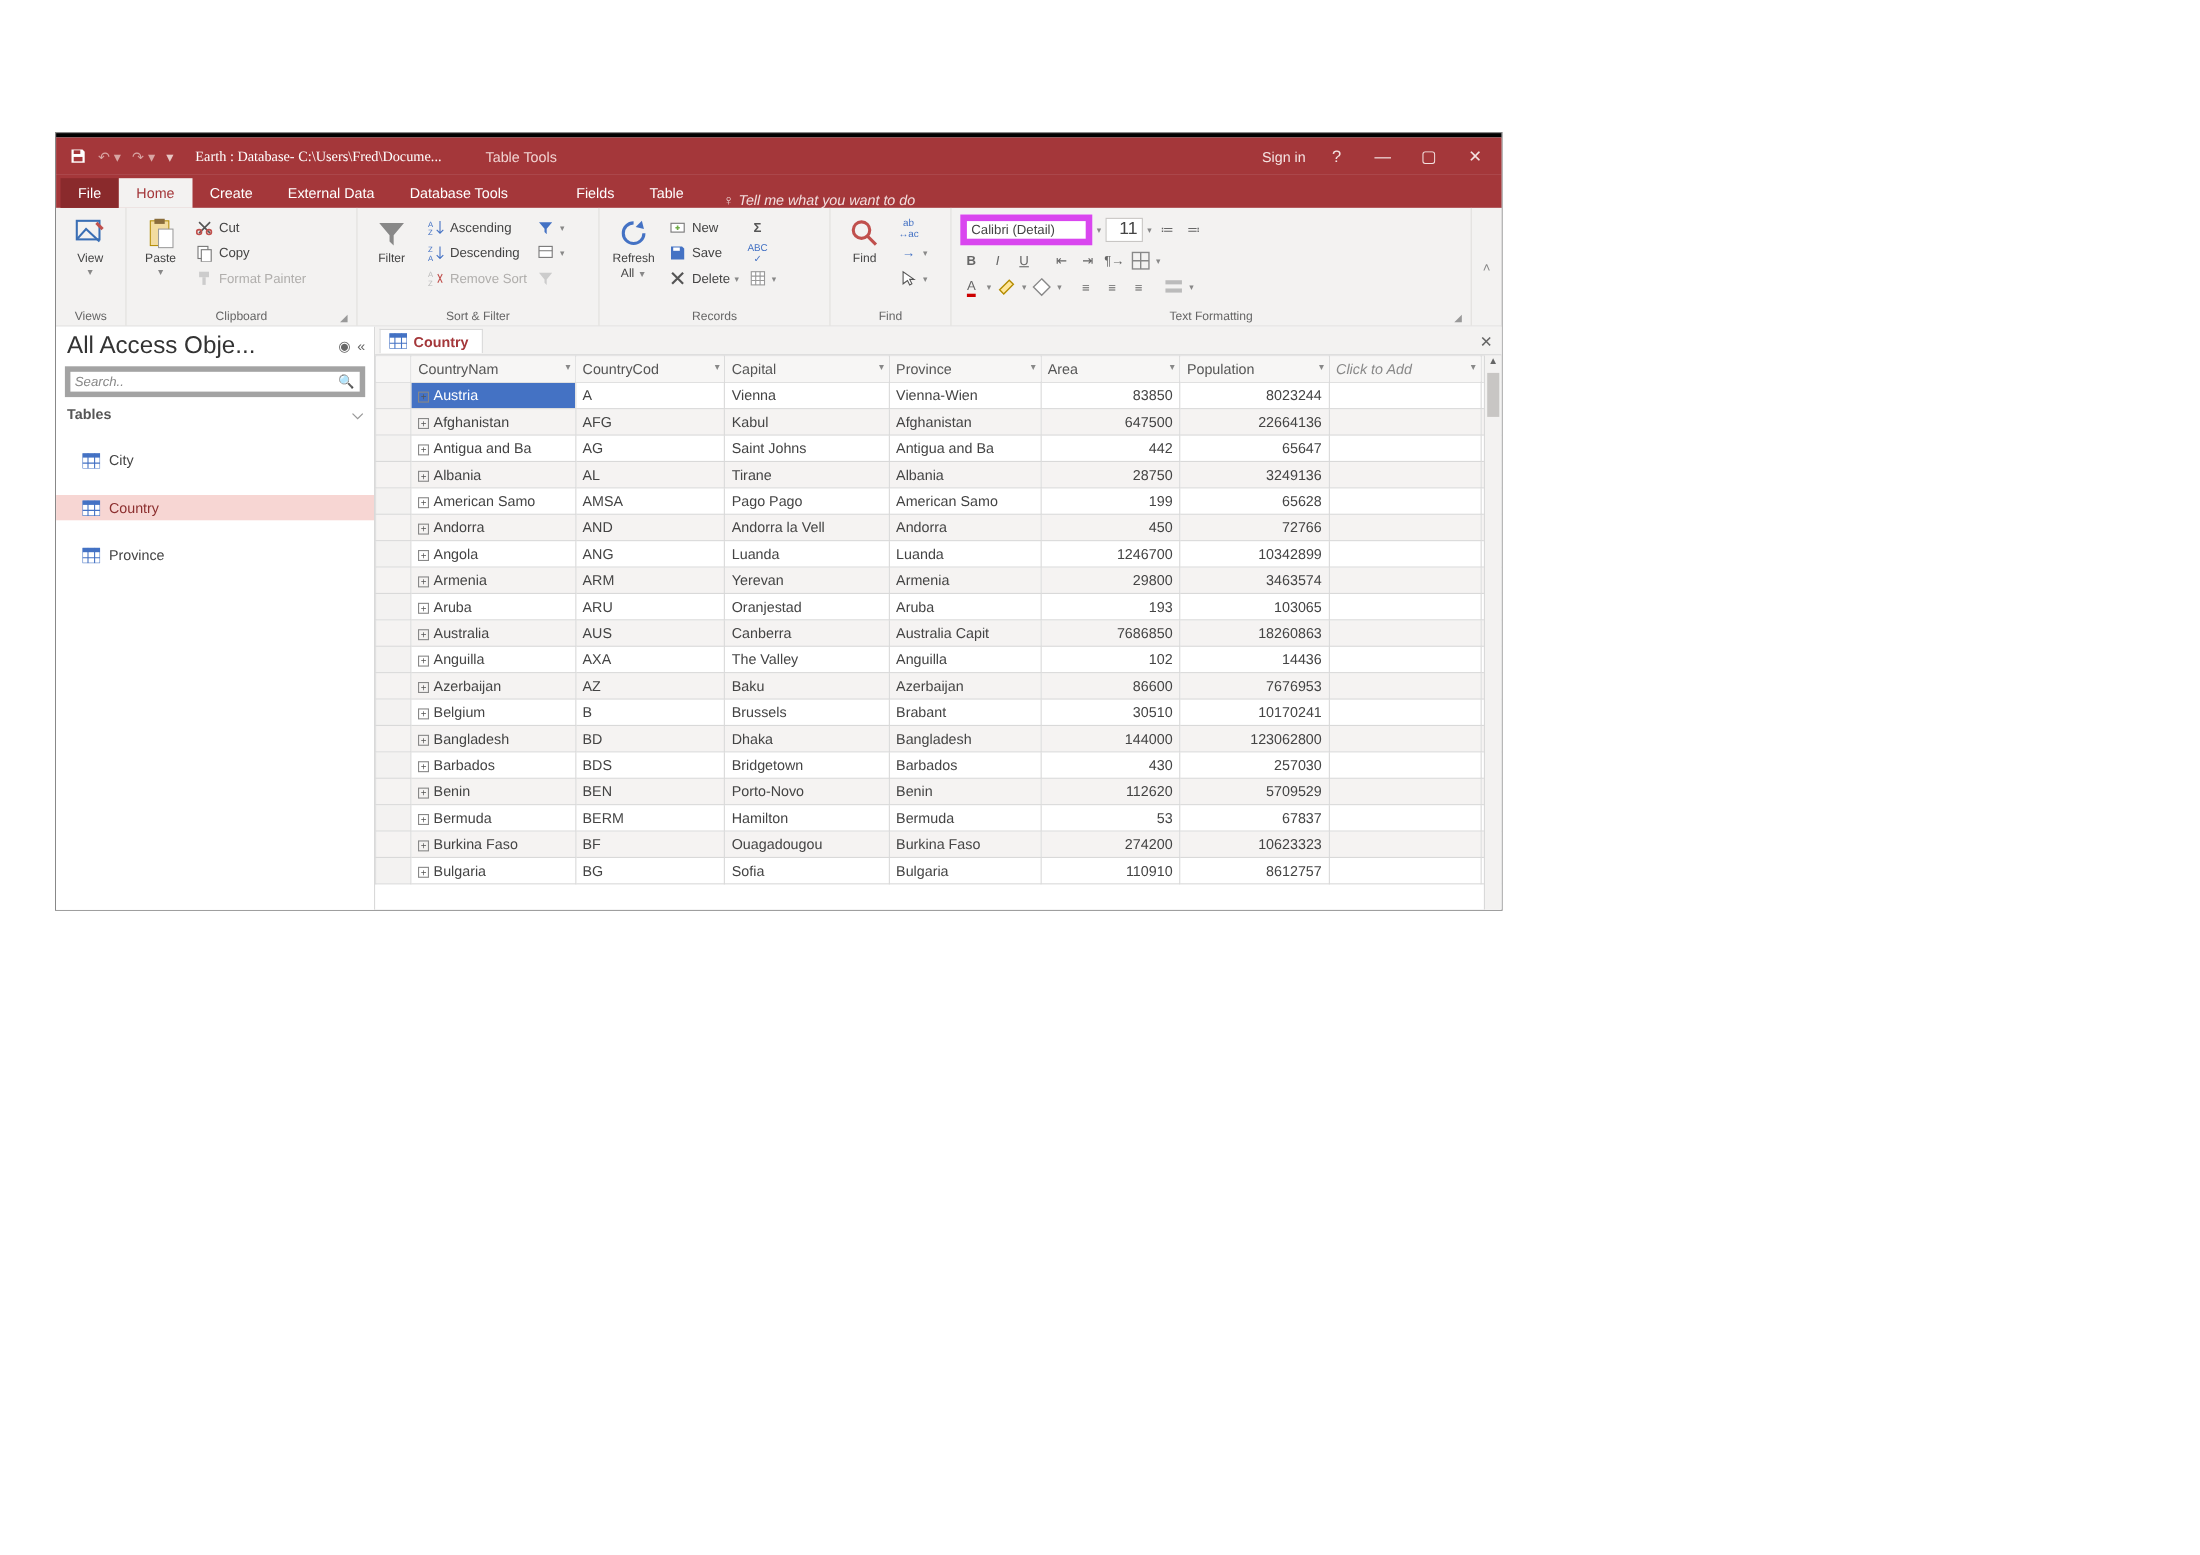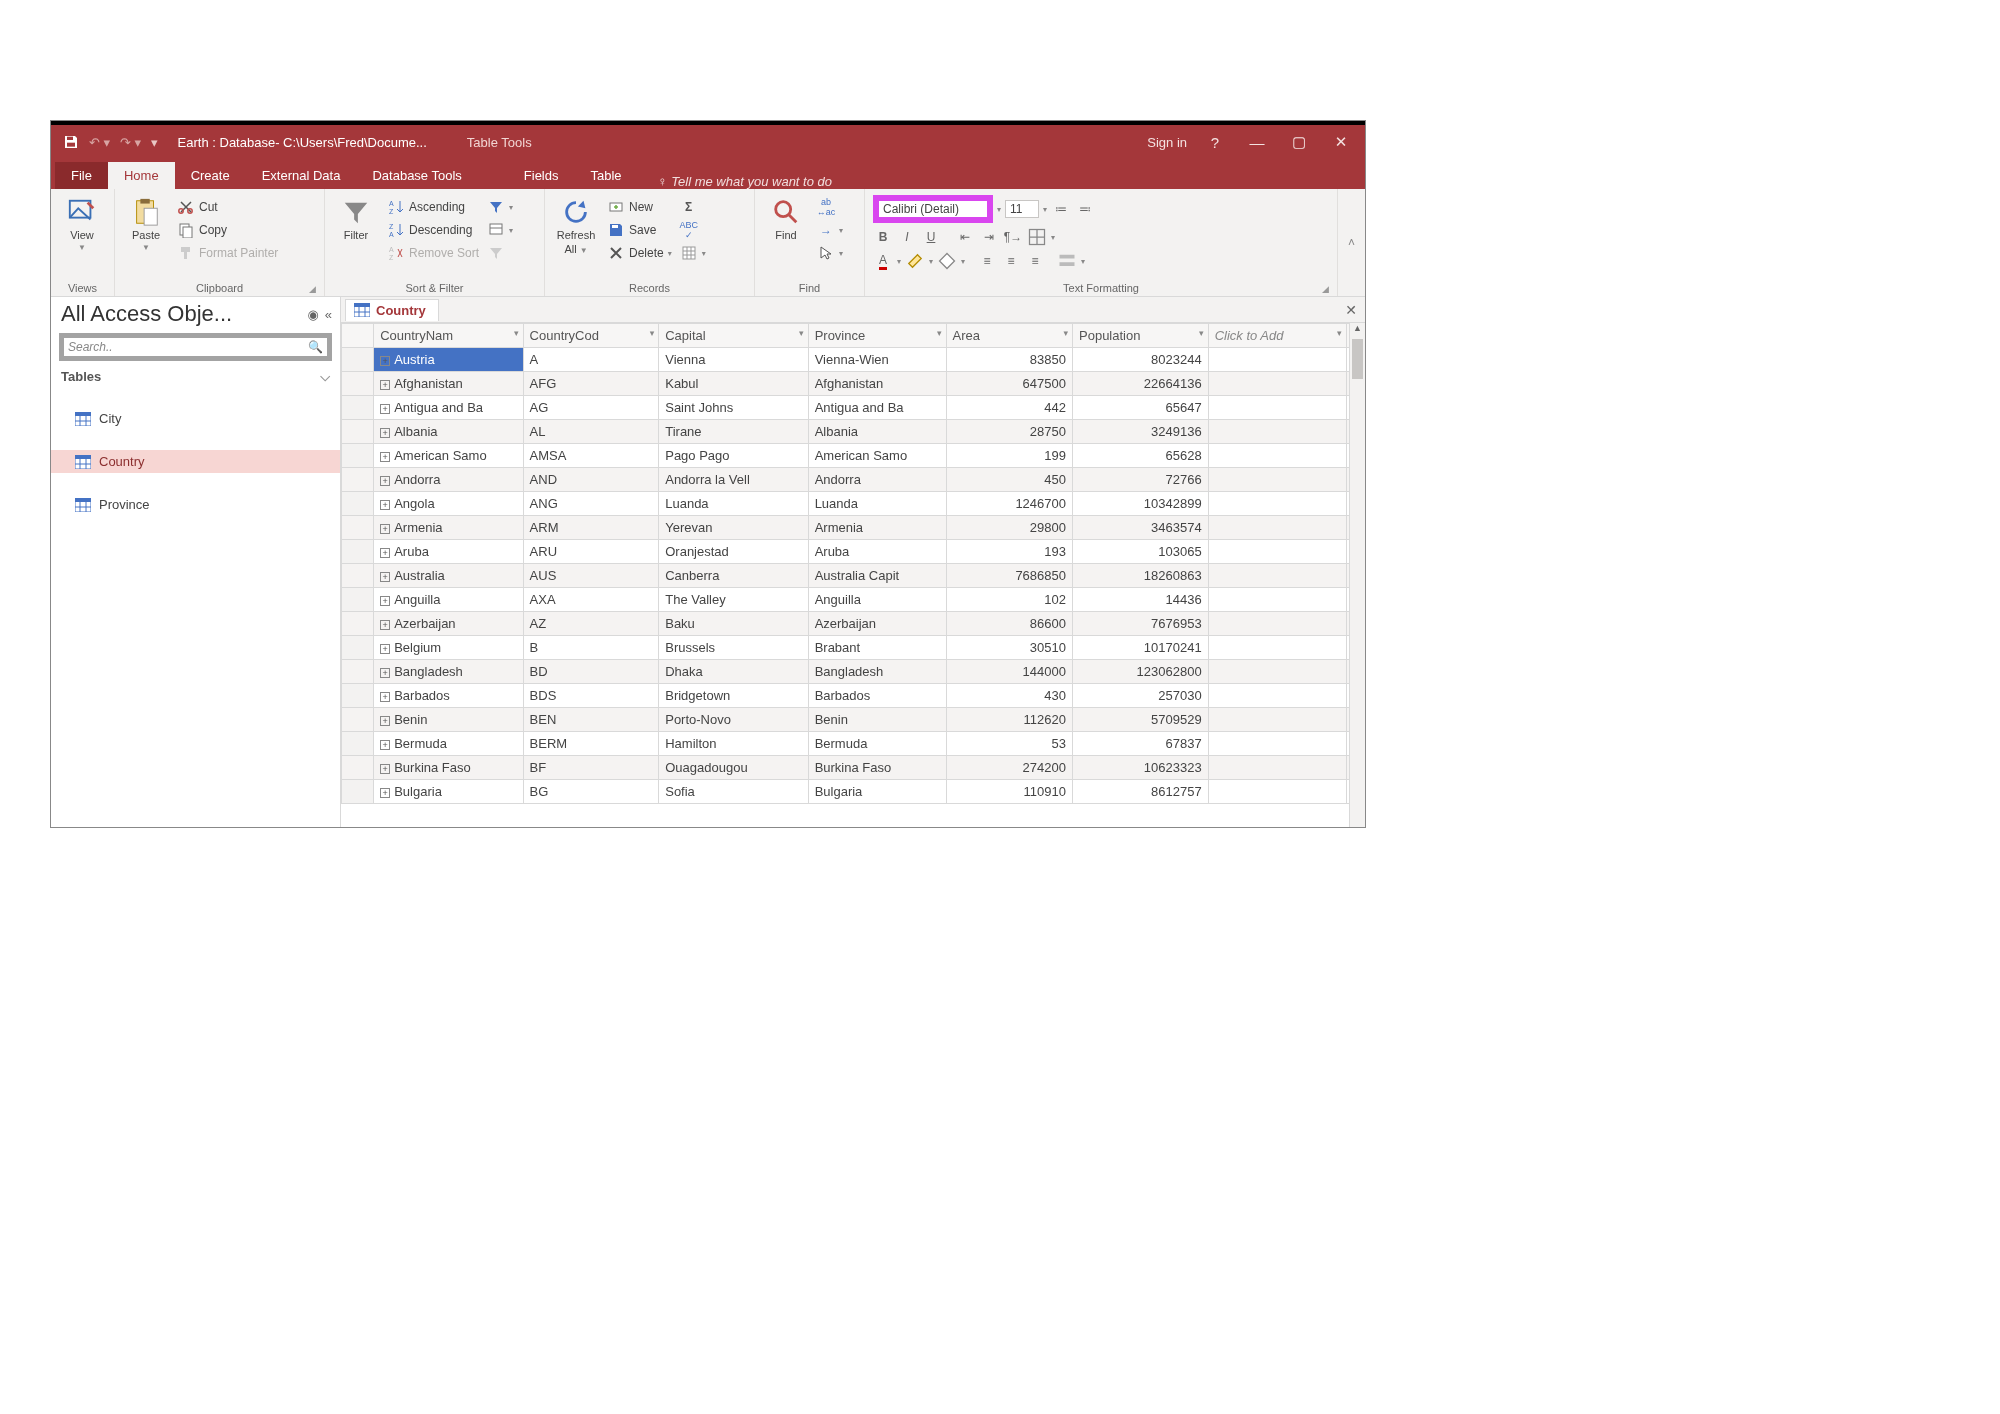--- a/index.html
+++ b/index.html
@@ -25,21 +25,21 @@
     background: #a4373a;
     color: #fff;
     display: flex;
     align-items: center;
     height: 34px;
     padding: 0 6px;
     font-size: 13px;
   }
   .titlebar .qat { display:flex; align-items:center; gap:10px; padding-left:6px;}
   .titlebar .qat svg { width:16px; height:16px; }
-  .titlebar .titletext { flex:0 0 auto; margin-left:20px; color:#fff; }
+  .titlebar .titletext { flex:0 0 auto; margin-left:20px; color:#fff;font-family:Liberation Serif, serif; }
   .titlebar .spacer { flex:1; }
   .titlebar .tools { color:#f2d5d3; margin-left:40px;}
   .titlebar .right { display:flex; align-items:center; gap:14px; padding-right:4px;}
   .titlebar .right span { color:#f4e2e1;}
   .titlebar .sysbtn { width:28px; text-align:center; color:#fff; font-size:15px; }
   
   .tabstrip {
     background: #a4373a;
     display: flex;
     align-items: flex-end;
@@ -83,21 +83,21 @@
   .group-label .launcher { position:absolute; right:0; bottom:0; font-size:9px; color:#999;}
   .bigbtn { display:flex; flex-direction:column; align-items:center; width:46px; text-align:center; gap:2px; padding-top:4px;}
   .bigbtn svg { width:30px; height:30px; }
   .bigbtn .lbl { font-size:11px; color:#444;}
   .smallrow { display:flex; align-items:center; gap:4px; font-size:12px; color:#444; white-space:nowrap; height:20px;}
   .smallrow.dis { color:#b0aeac;}
   .stack { display:flex; flex-direction:column; gap:3px; padding-top:4px;text-align:center;}
   .iconbox { width:18px; height:18px; display:inline-flex; align-items:center; justify-content:center;}
   .iconbox svg { width:16px; height:16px;}
   .fontname { border:6px solid #d946ef; background:#fff; padding:1px 4px; width:120px; font-size:12px; color:#444;}
-  .fontsize { border:1px solid #c8c6c4; background:#fff; padding:1px 4px; width:34px; font-size:12px; color:#444; text-align:left;}
+  .fontsize { border:1px solid #c8c6c4; background:#fff; padding:1px 4px; width:34px; font-size:16px; color:#444; text-align:right;}
   .tfrow { display:flex; align-items:center; gap:4px;}
   .tfbtn { width:20px; height:20px; display:inline-flex; align-items:center; justify-content:center; font-size:12px; color:#666;}
   .collapse-caret { align-self:center; padding:0 10px; color:#888; font-size:12px;}
   
   .body {
     display:flex;
     height: 530px;
     background:#fff;
   }
   

